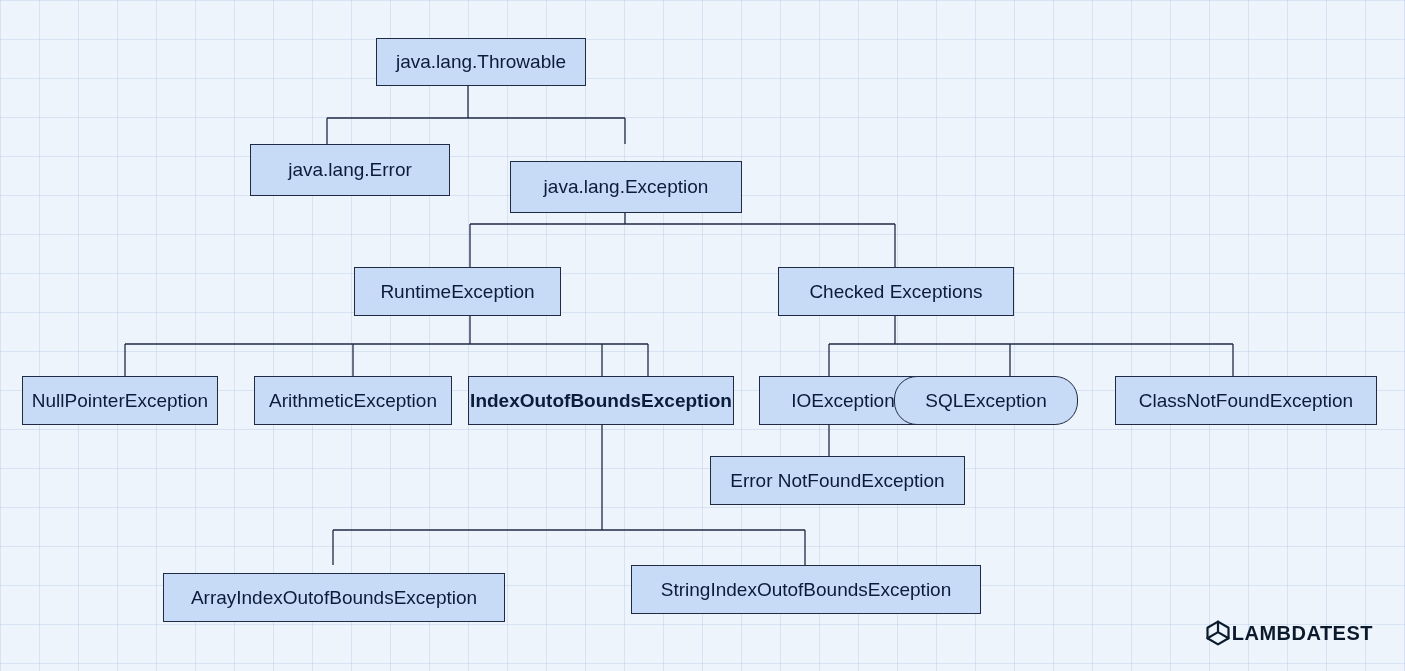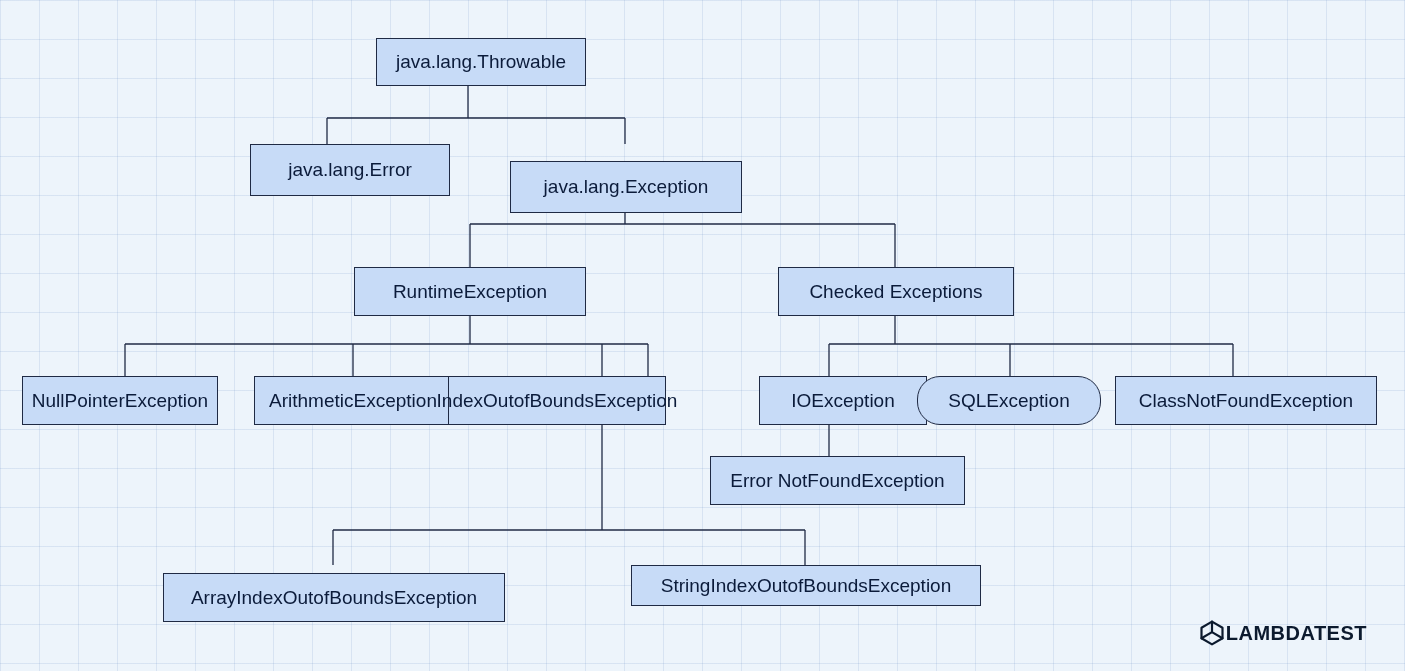--- a/index.html
+++ b/index.html
@@ -35,21 +35,21 @@
     align-items: center;
     justify-content: center;
     font-size: 19px;
     color: #0b1b3a;
     font-weight: 500;
     padding: 0 16px;
     white-space: nowrap;
   }
   .logo {
     position: absolute;
-    right: 38px;
+    right: 32px;
     bottom: 24px;
     display: flex;
     align-items: center;
     gap: 0;
     color: #0c1a2e;
   }
   .logo svg { width: 28px; height: 28px; }
   .logo-text {
     font-weight: 800;
     font-size: 20px;
@@ -95,35 +95,35 @@
     <line x1="333" y1="530" x2="333" y2="565"></line>
     <line x1="805" y1="530" x2="805" y2="565"></line>
   </g>
 </svg>
 
 <div class="node" style="left:356px; top:38px; width:210px; height:48px;margin-left:20px;">java.lang.Throwable</div>
 
 <div class="node" style="left:211px; top:144px; width:200px; height:52px;margin-left:39px;">java.lang.Error</div>
 <div class="node" style="left:510px; top:161px; width:232px; height:52px;">java.lang.Exception</div>
 
-<div class="node" style="left:354px; top:267px; width:232px; height:49px;">RuntimeException</div>
+<div class="node" style="left:354px; top:267px; width:207px; height:49px;">RuntimeException</div>
 <div class="node" style="left:778px; top:267px; width:236px; height:49px;text-align:center;">Checked Exceptions</div>
 
 <div class="node" style="left:22px; top:376px; width:196px; height:49px;">NullPointerException</div>
 <div class="node" style="left:254px; top:376px; width:198px; height:49px;text-align:right;">ArithmeticException</div>
-<div class="node" style="left:448px; top:376px; width:218px; height:49px;">IndexOutofBoundsException</div>
+<div class="node" style="left:468px; top:376px; width:266px; height:49px;font-weight:bold;">IndexOutofBoundsException</div>
 
 <div class="node" style="left:759px; top:376px; width:168px; height:49px;">IOException</div>
-<div class="node" style="left:917px; top:376px; width:184px; height:49px;border-radius:23px;">SQLException</div>
+<div class="node" style="left:894px; top:376px; width:184px; height:49px;border-radius:23px;">SQLException</div>
 <div class="node" style="left:1115px; top:376px; width:262px; height:49px;">ClassNotFoundException</div>
 
 <div class="node" style="left:710px; top:456px; width:255px; height:49px;">Error NotFoundException</div>
 
 <div class="node" style="left:163px; top:565px; width:342px; height:49px;margin-top:8px;">ArrayIndexOutofBoundsException</div>
-<div class="node" style="left:631px; top:565px; width:350px; height:41px;padding-left:16px;">StringIndexOutofBoundsException</div>
+<div class="node" style="left:631px; top:565px; width:350px; height:49px;padding-left:16px;">StringIndexOutofBoundsException</div>
 
 <div class="logo">
   <svg viewBox="0 0 64 64">
     <g fill="none" stroke="#0c1a2e" stroke-width="5" stroke-linejoin="round" stroke-linecap="round">
       <path d="M32 6 L56 20 L56 44 L32 58 L8 44 L8 20 Z"></path>
       <path d="M32 6 L32 30 L56 44"></path>
       <path d="M32 30 L8 44"></path>
     </g>
   </svg>
   <span class="logo-text">LAMBDATEST</span>

